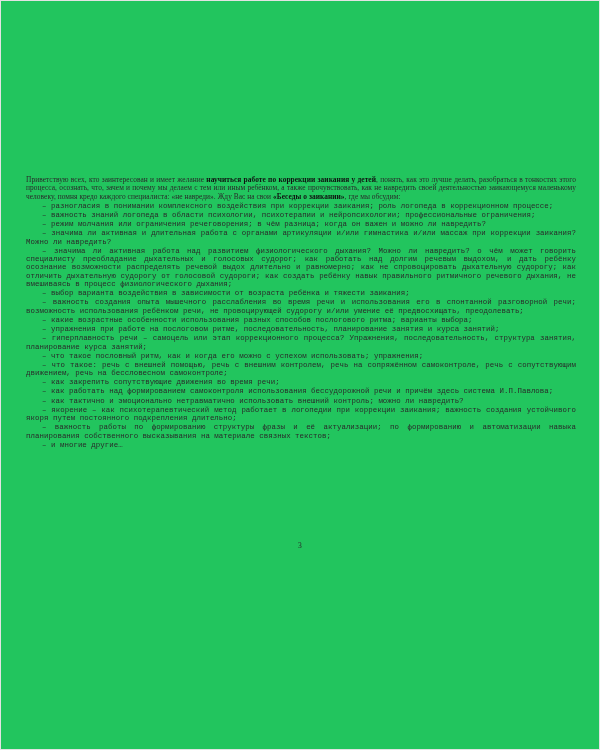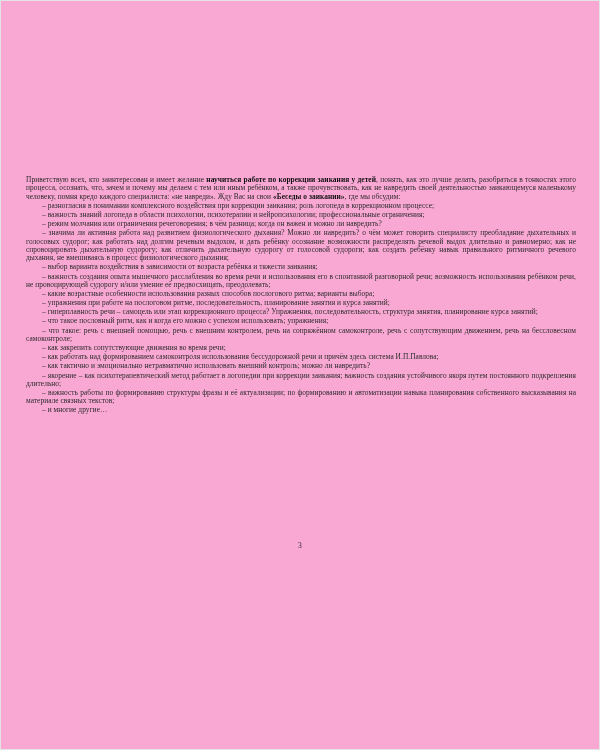--- a/index.html
+++ b/index.html
@@ -4,21 +4,21 @@
 <style>
   html, body {
     margin: 0;
     padding: 0;
     background: #ffffff;
   }
   .page {
     position: relative;
     width: 600px;
     height: 750px;
-    background: #f9a8d4;
+    background: #22c55e;
     box-sizing: border-box;
     border: 1px solid #e3e3e3;
     overflow: hidden;
     font-family: "Liberation Serif", "DejaVu Serif", serif;
     color: #2a2a2a;
   }
   .content {
     position: absolute;
     top: 175px;
     left: 25px;
@@ -29,20 +29,21 @@
     letter-spacing: 0.05px;
   }
   .content p {
     margin: 0 0 0.8px 0;
   }
   p.intro {
     text-indent: 0;
   }
   p.item {
     text-indent: 16px;
+    font-family: Liberation Mono, monospace;
   }
   .intro b {
     font-weight: bold;
     color: #111;
   }
   .page-number {
     position: absolute;
     top: 540px;
     left: 0;
     width: 100%;
@@ -55,20 +56,21 @@
 <body>
 
 <div class="page">
   <div class="content">
 
     <p class="intro"><span>Приветствую всех, кто заинтересован и имеет желание </span><b>научиться работе по коррекции заикания у детей</b><span>, понять, как это лучше делать, разобраться в тонкостях этого процесса, осознать, что, зачем и почему мы делаем с тем или иным ребёнком, а также прочувствовать, как не навредить своей деятельностью заикающемуся маленькому человеку, помня кредо каждого специалиста: «не навреди». Жду Вас на свои </span><b>«Беседы о заикании»</b><span>, где мы обсудим:</span></p>
 
     <p class="item">–  разногласия в понимании комплексного воздействия при коррекции заикания; роль логопеда в коррекционном процессе;</p>
     <p class="item">–  важность знаний логопеда в области психологии, психотерапии и нейропсихологии; профессиональные ограничения;</p>
     <p class="item">–  режим молчания или ограничения речеговорения; в чём разница; когда он важен и можно ли навредить?</p>
+    <p class="item">–  значима ли активная и длительная работа с органами артикуляции и/или гимнастика и/или массаж при коррекции заикания? Можно ли навредить?</p>
     <p class="item">–  значима ли активная работа над развитием физиологического дыхания? Можно ли навредить? о чём может говорить специалисту преобладание дыхательных и голосовых судорог; как работать над долгим речевым выдохом, и дать ребёнку осознание возможности распределять речевой выдох длительно и равномерно; как не спровоцировать дыхательную судорогу; как отличить дыхательную судорогу от голосовой судороги; как создать ребёнку навык правильного ритмичного речевого дыхания, не вмешиваясь в процесс физиологического дыхания;</p>
     <p class="item">–  выбор варианта воздействия в зависимости от возраста ребёнка и тяжести заикания;</p>
     <p class="item">–  важность создания опыта мышечного расслабления во время речи и использования его в спонтанной разговорной речи; возможность использования ребёнком речи, не провоцирующей судорогу и/или умение её предвосхищать, преодолевать;</p>
     <p class="item">–  какие возрастные особенности использования разных способов послогового ритма; варианты выбора;</p>
     <p class="item">–  упражнения при работе на послоговом ритме, последовательность, планирование занятия и курса занятий;</p>
     <p class="item">–  гиперплавность речи – самоцель или этап коррекционного процесса? Упражнения, последовательность, структура занятия, планирование курса занятий;</p>
     <p class="item">–  что такое пословный ритм, как и когда его можно с успехом использовать; упражнения;</p>
     <p class="item">–  что такое: речь с внешней помощью, речь с внешним контролем, речь на сопряжённом самоконтроле, речь с сопутствующим движением, речь на бессловесном самоконтроле;</p>
     <p class="item">–  как закрепить сопутствующие движения во время речи;</p>
     <p class="item">–  как работать над формированием самоконтроля использования бессудорожной речи и причём здесь система И.П.Павлова;</p>

